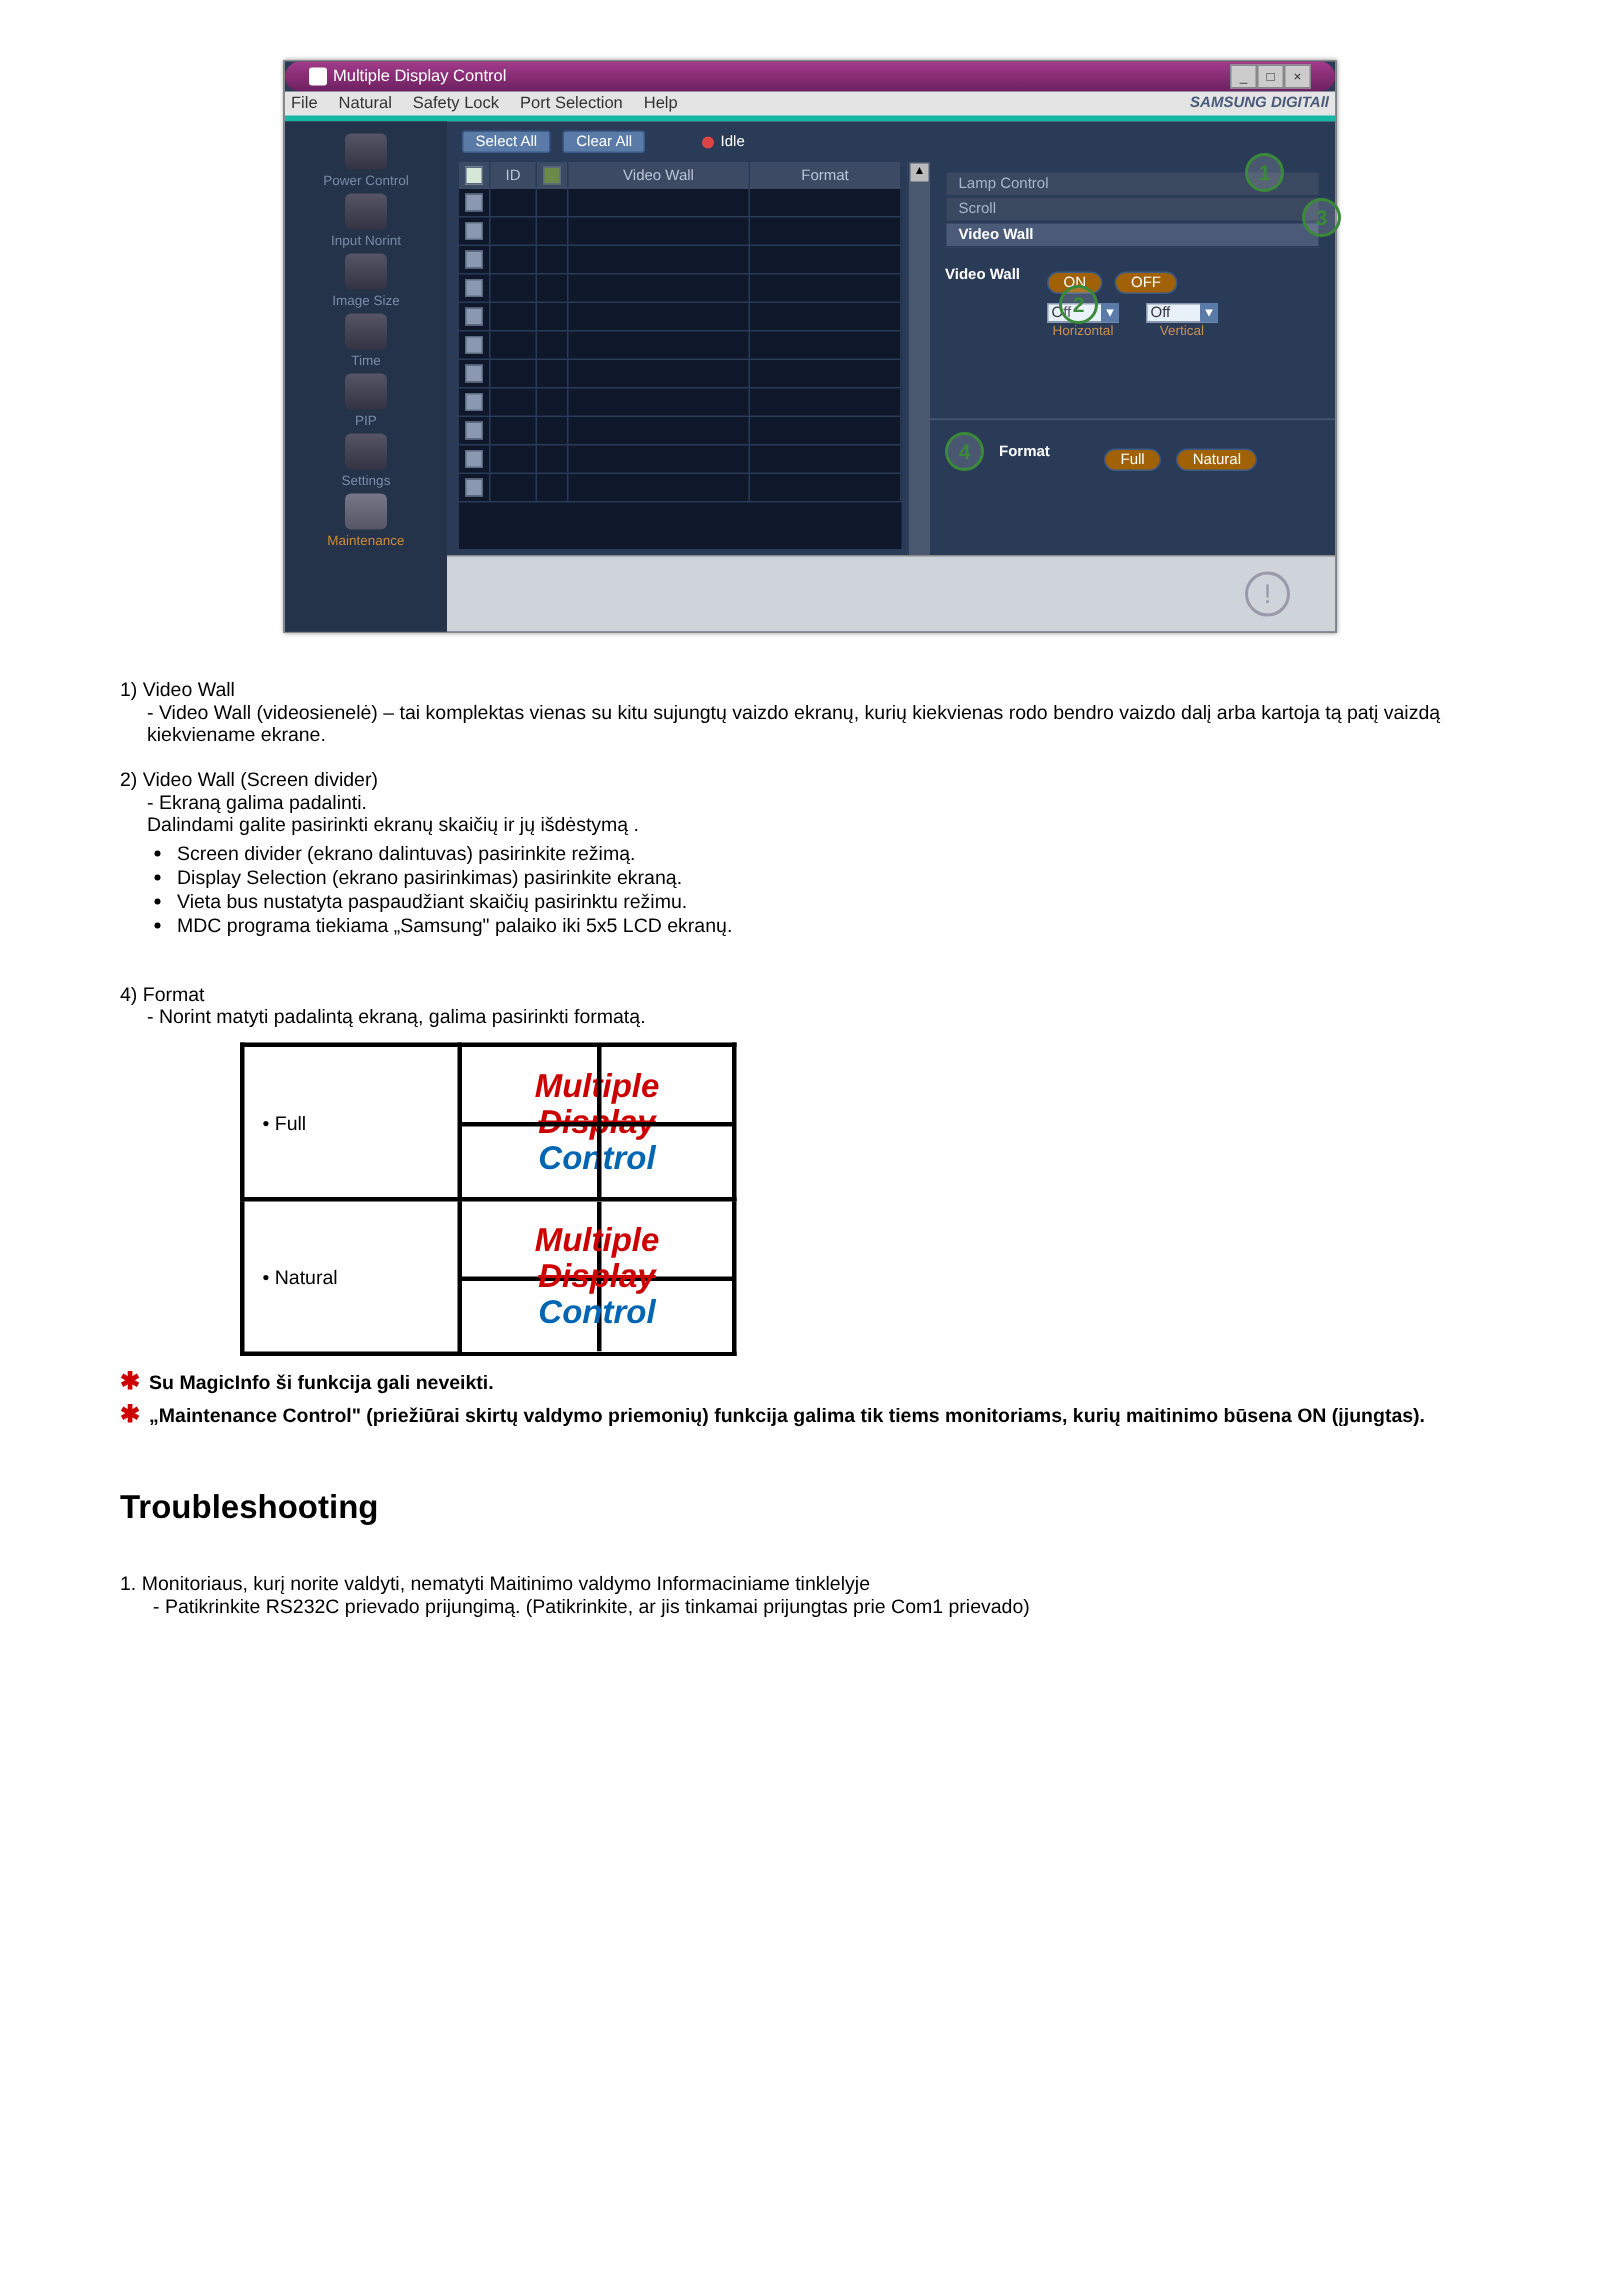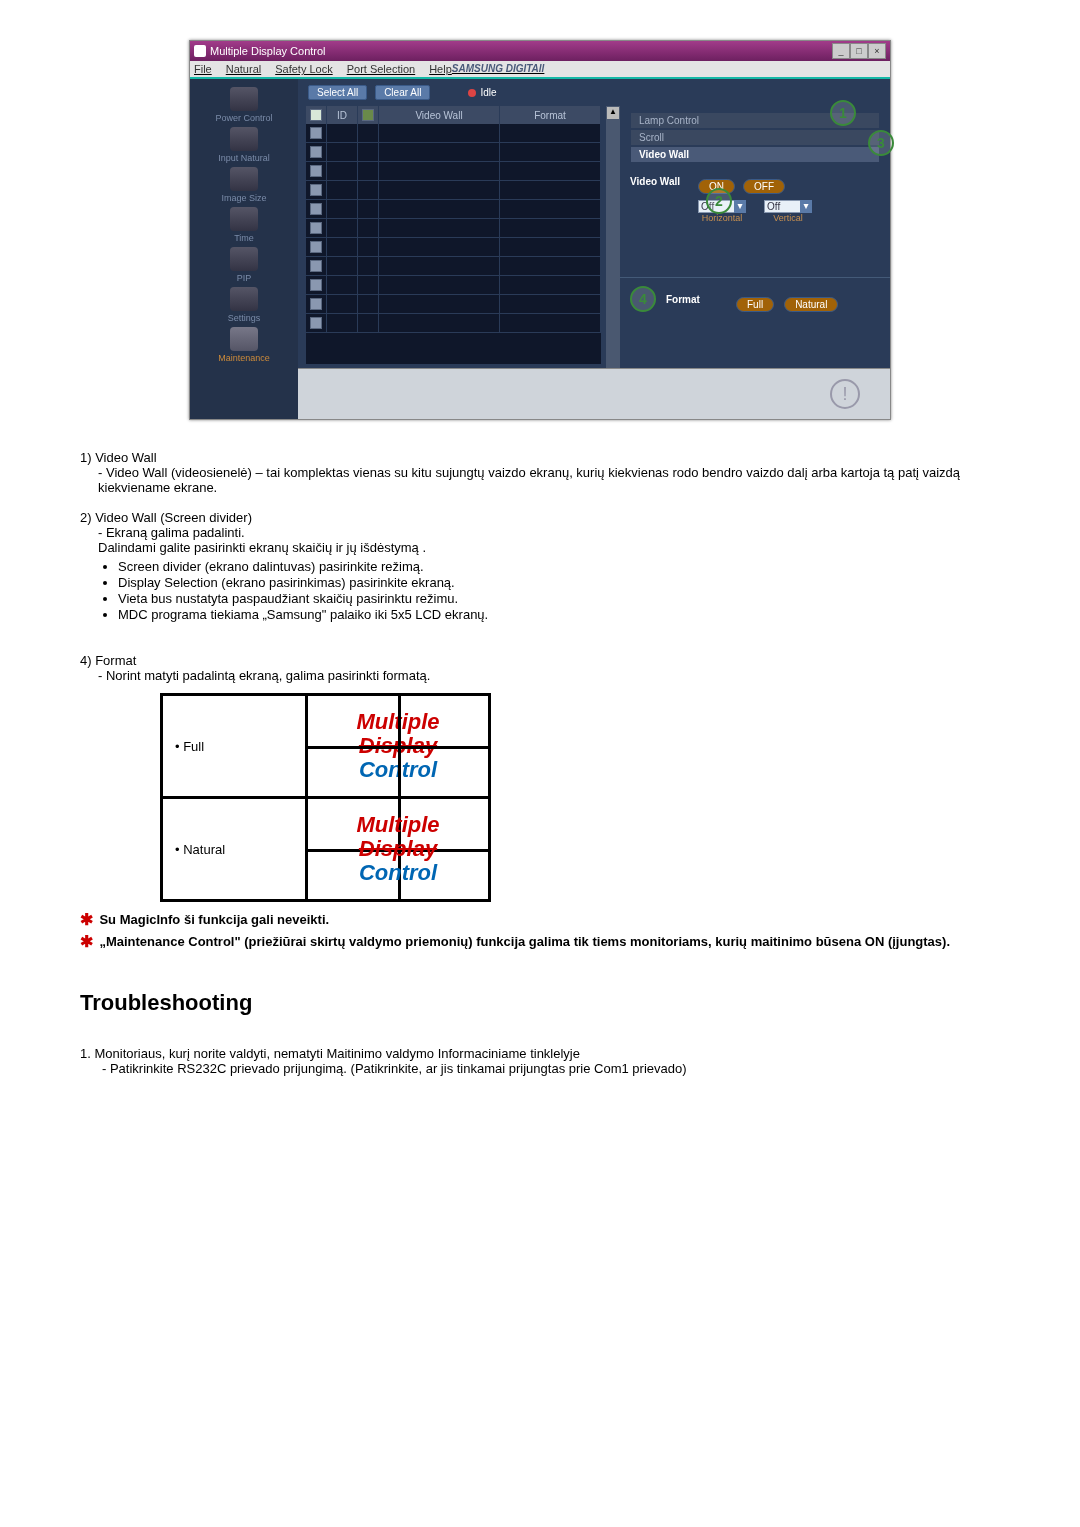--- a/index.html
+++ b/index.html
@@ -18,37 +18,37 @@
   .app-window {
     width: 700px;
     border: 1px solid #888;
     background: #2a3b58;
     box-shadow: 0 0 3px #888;
   }
   .titlebar {
     background: linear-gradient(#a23b8a, #6d2060);
     color: #fff;
     font-size: 11px;
-    padding: 2px 4px;
+    padding: 2px 16px;
     display: flex;
     align-items: center;
     justify-content: space-between;
+    border-radius: 10px;
   }
   .title-left { display: flex; align-items: center; gap:4px; }
   .title-icon { width:12px;height:12px;background:#fff;border-radius:2px; }
   .win-btns { display:flex; gap:0; }
   .win-btn { width:16px;height:14px;background:#ccc;border:1px solid #888;font-size:9px;display:flex;align-items:center;justify-content:center;color:#333; }
   .menubar {
     background: #e4e4e4;
     font-size: 11px;
     padding: 2px 4px;
     display:flex;
-    justify-content:flex-start;
-    border-bottom:2px solid #14b8a6;
-    text-decoration:underline;
+    justify-content:space-between;
+    border-bottom:4px solid #14b8a6;
   }
   .menu-items { display:flex; gap:14px; }
   .menu-item { color:#333; }
   .brand { font-style:italic;color:#4a5a7a;font-size:10px;font-weight:bold; }
   .app-body {
     display:flex;
     background:#2a3b58;
     height:340px;
   }
   .sidebar {
@@ -173,21 +173,21 @@
     <span class="brand">SAMSUNG DIGITAll</span>
   </div>
   <div class="app-body">
     <div class="sidebar">
       <div class="side-item">
             <span></span>
             <span>Power Control</span>
           </div>
       <div class="side-item">
             <span></span>
-            <span>Input Natural</span>
+            <span>Input Norint</span>
           </div>
       <div class="side-item">
             <span></span>
             <span>Image Size</span>
           </div>
       <div class="side-item">
             <span></span>
             <span>Time</span>
           </div>
       <div class="side-item">

